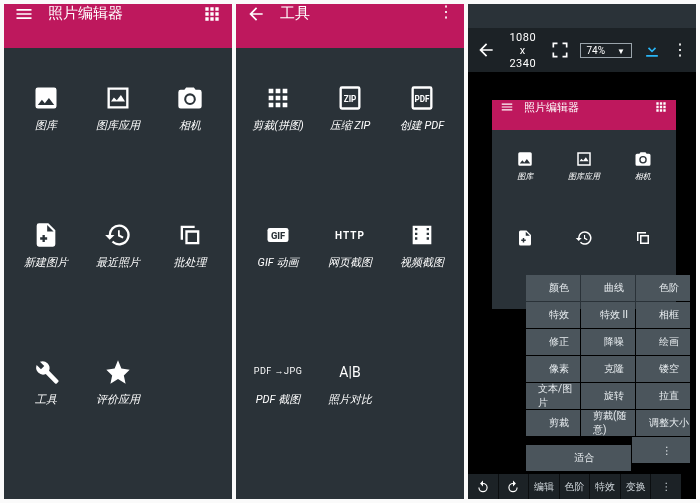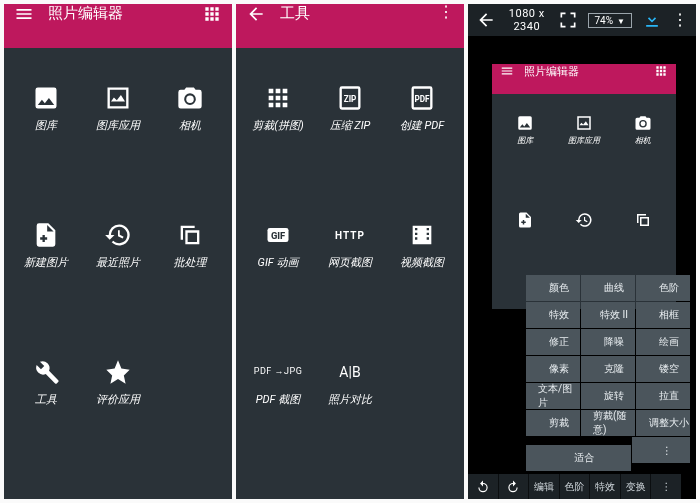--- a/index.html
+++ b/index.html
@@ -42,26 +42,27 @@
     gap: 8px; color: #fff; font-size: 11px;
     padding-top: 6px;
   }
   .tile .ticon { width: 28px; height: 28px; display:flex; align-items:center; justify-content:center; }
   .tile .ticon svg { width: 100%; height: 100%; fill: #fff; }
   .tile .tlbl { text-align: center; line-height: 1.1; white-space: pre-line; font-style: italic; }
   .badge { font-size: 9px; font-weight: 400; letter-spacing: .5px; }
   .httpbox { font-size: 10px; font-weight: 700; letter-spacing: 1px; color:#fff;}
   
   .p3-top {
-    height: 32px; background: #1c2226; color:#fff;
+    height: 44px; background: #1c2226; color:#fff;
     display:flex; align-items:center; gap:10px; padding:0 8px;
     font-size: 11px;
+    margin-top: 24px;
   }
   .p3-top .dims { flex:1; text-align:center; letter-spacing:.5px; }
-  .zoom { border:1px solid #9aa4ab; padding:1px 6px; font-size:10px; display:inline-flex; align-items:flex-end; gap:4px;}
+  .zoom { border:1px solid #9aa4ab; padding:1px 6px; font-size:10px; display:inline-flex; align-items:flex-end; gap:12px;}
   .arrowdn { font-size:8px; }
   .p3-body { flex:1; background:#000; position:relative; }
   .mini {
     position:absolute; top:28px; left:24px; right:20px; bottom:190px;
     background:#2a3238; display:flex; flex-direction:column;
     box-shadow: 0 0 0 1px #000;
   }
   .mini .topbar { height:30px; padding:0 8px; gap:10px;}
   .mini .topbar .title { font-size:11px;}
   .mini .ic { width:14px; height:14px;}

